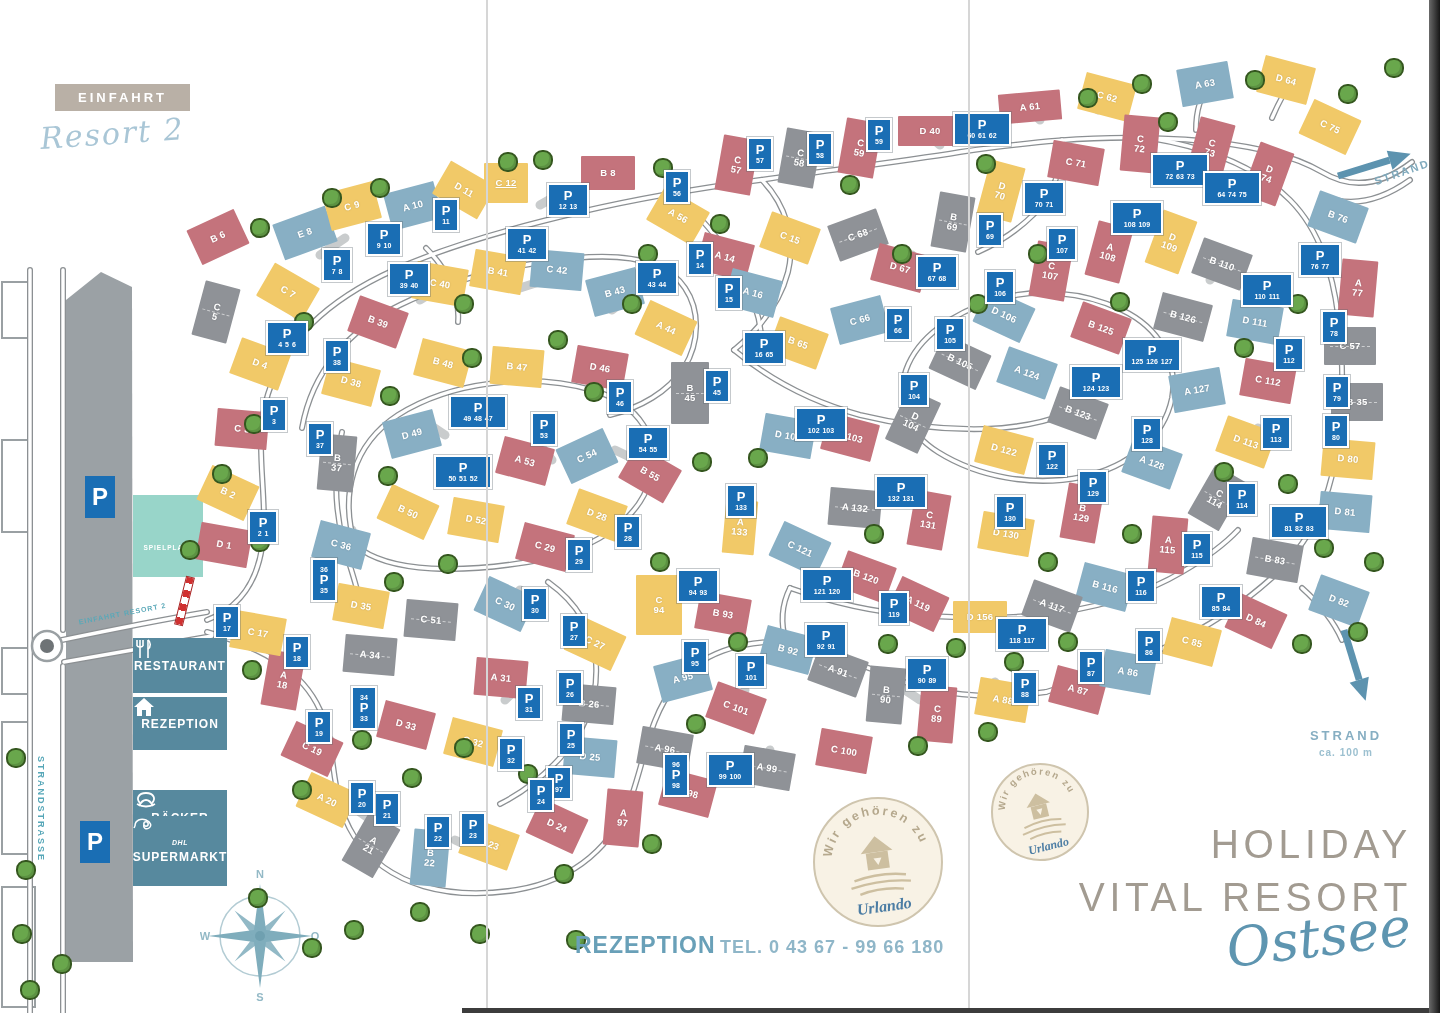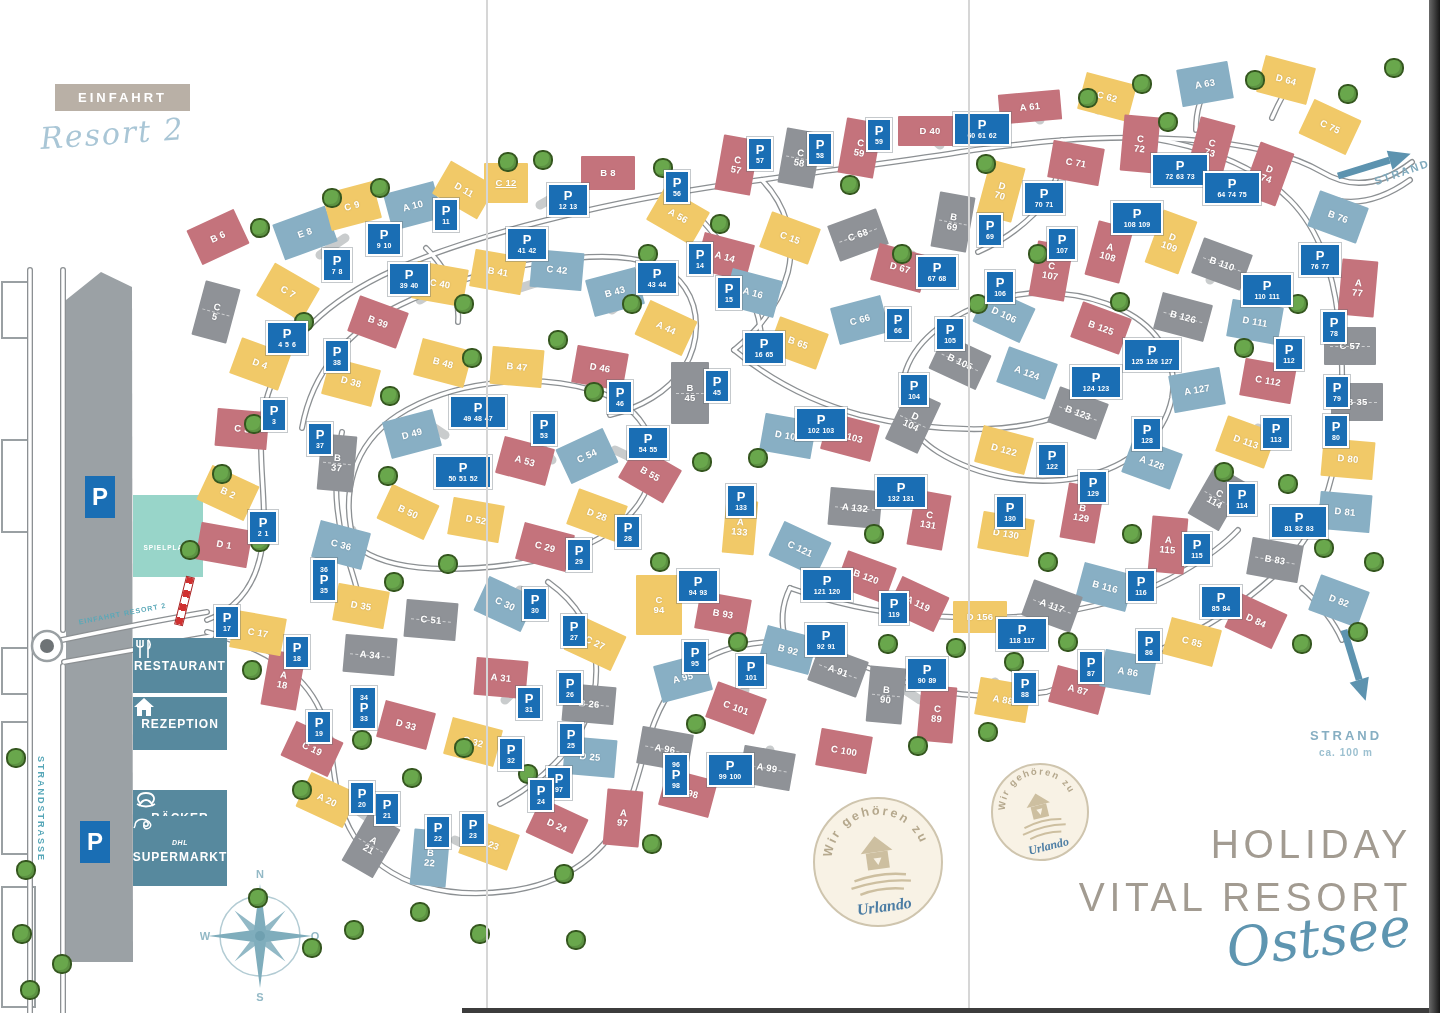--- a/index.html
+++ b/index.html
@@ -319,20 +319,24 @@
       <text x="52" y="91" text-anchor="middle" font-size="12" font-weight="bold" font-style="italic" font-family="Liberation Serif, serif" fill="#4c7da4">Urlando</text>
     </g>
   </svg>
 
   <div class="title">
     <div>HOLIDAY</div>
     <div>VITAL RESORT</div>
   </div>
   <div class="ostsee">Ostsee</div>
 
+  <div class="contact">
+    <span class="c1">REZEPTION</span>
+    <span class="c2">TEL. 0 43 67 - 99 66 180</span>
+  </div>
 
   <div id="blds">
       <div class="bld r" style="left: 192px; top: 218px; width: 52px; height: 38px; background: rgb(196, 115, 124); transform: rotate(-25deg);">B 6</div>
       <div class="bld b" style="left: 277px; top: 214px; width: 56px; height: 38px; background: rgb(136, 175, 196); transform: rotate(-20deg);">E 8</div>
       <div class="bld y" style="left: 326px; top: 187px; width: 52px; height: 38px; background: rgb(241, 201, 104); transform: rotate(-15deg);">C 9</div>
       <div class="bld b" style="left: 387px; top: 187px; width: 52px; height: 38px; background: rgb(136, 175, 196); transform: rotate(-15deg);">A 10</div>
       <div class="bld y" style="left: 438px; top: 171px; width: 52px; height: 38px; background: rgb(241, 201, 104); transform: rotate(30deg);">D 11</div>
       <div class="bld y" style="left: 484px; top: 163px; width: 44px; height: 40px; background: rgb(241, 201, 104); transform: rotate(0deg); text-decoration: underline;">C 12</div>
       <div class="bld r" style="left: 581px; top: 156px; width: 54px; height: 34px; background: rgb(196, 115, 124); transform: rotate(0deg);">B 8</div>
       <div class="bld y" style="left: 262px; top: 273px; width: 52px; height: 38px; background: rgb(241, 201, 104); transform: rotate(30deg);">C 7</div>

